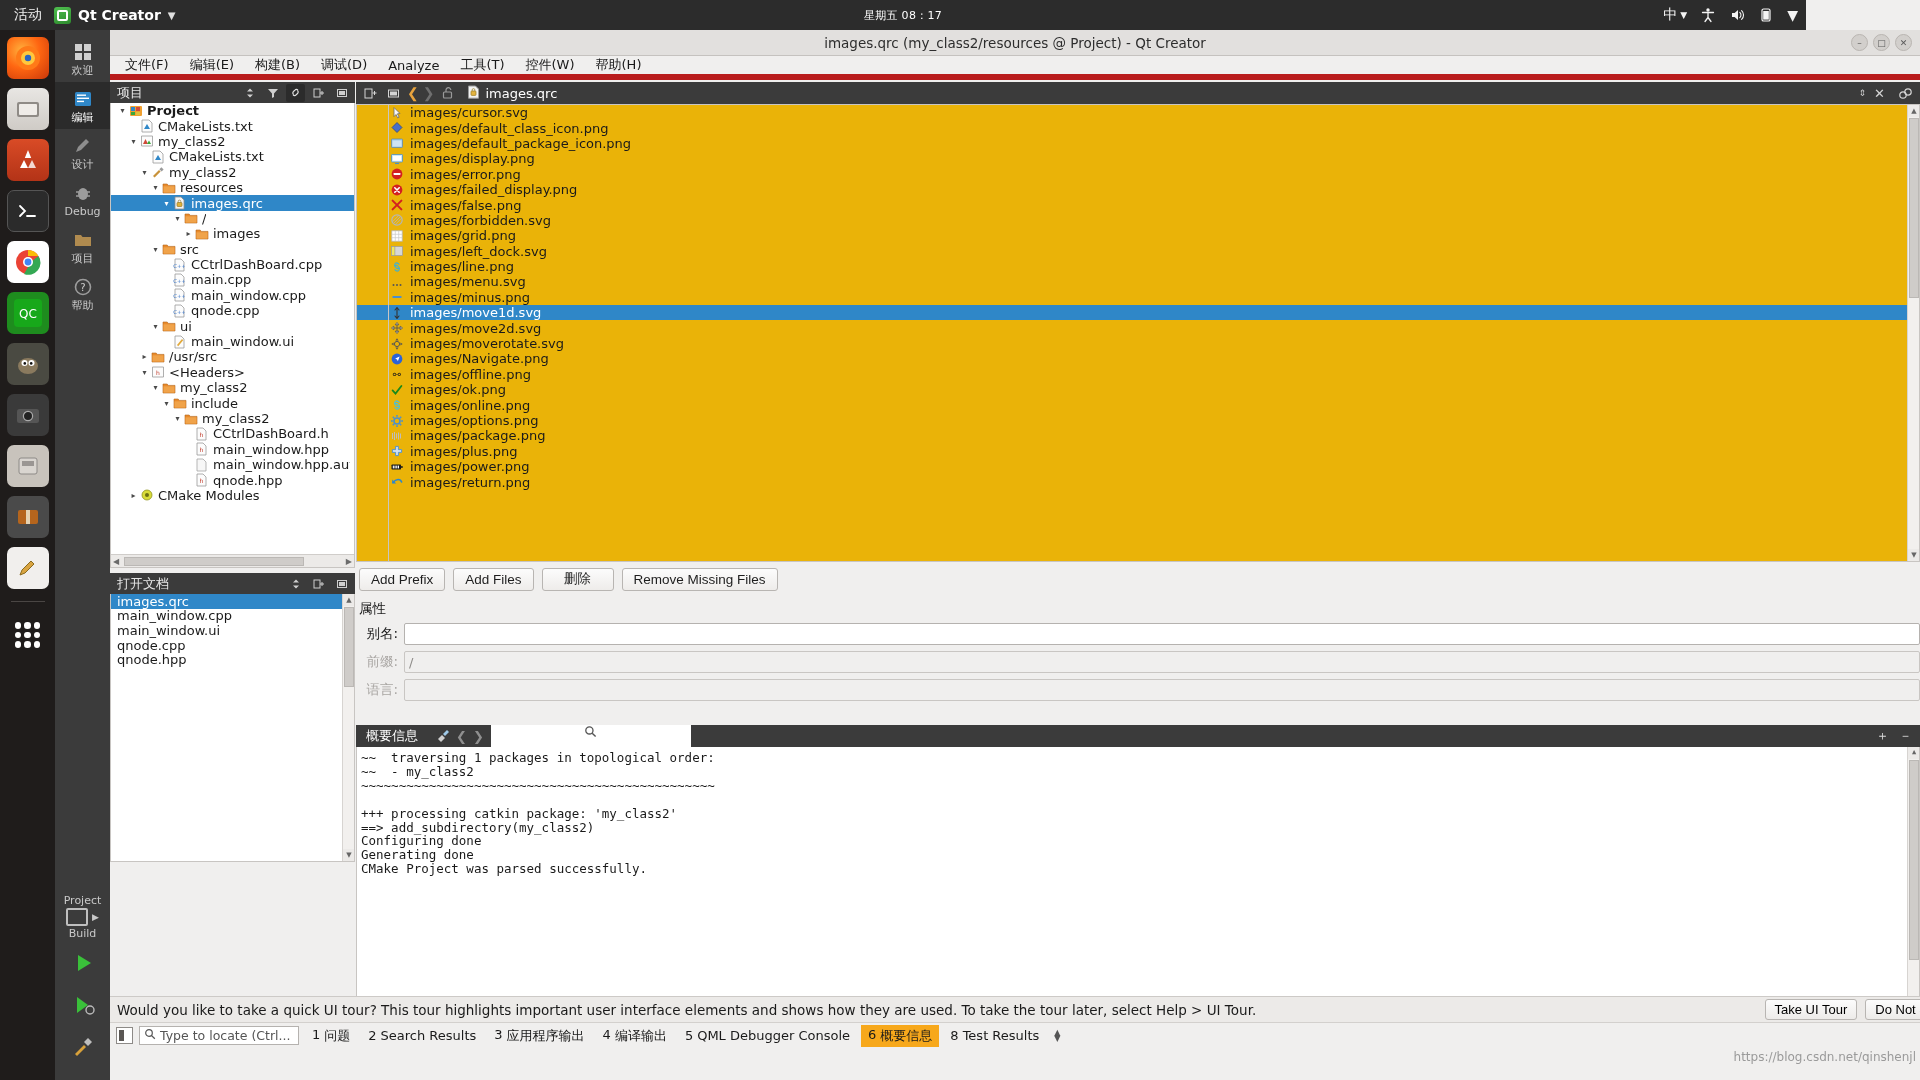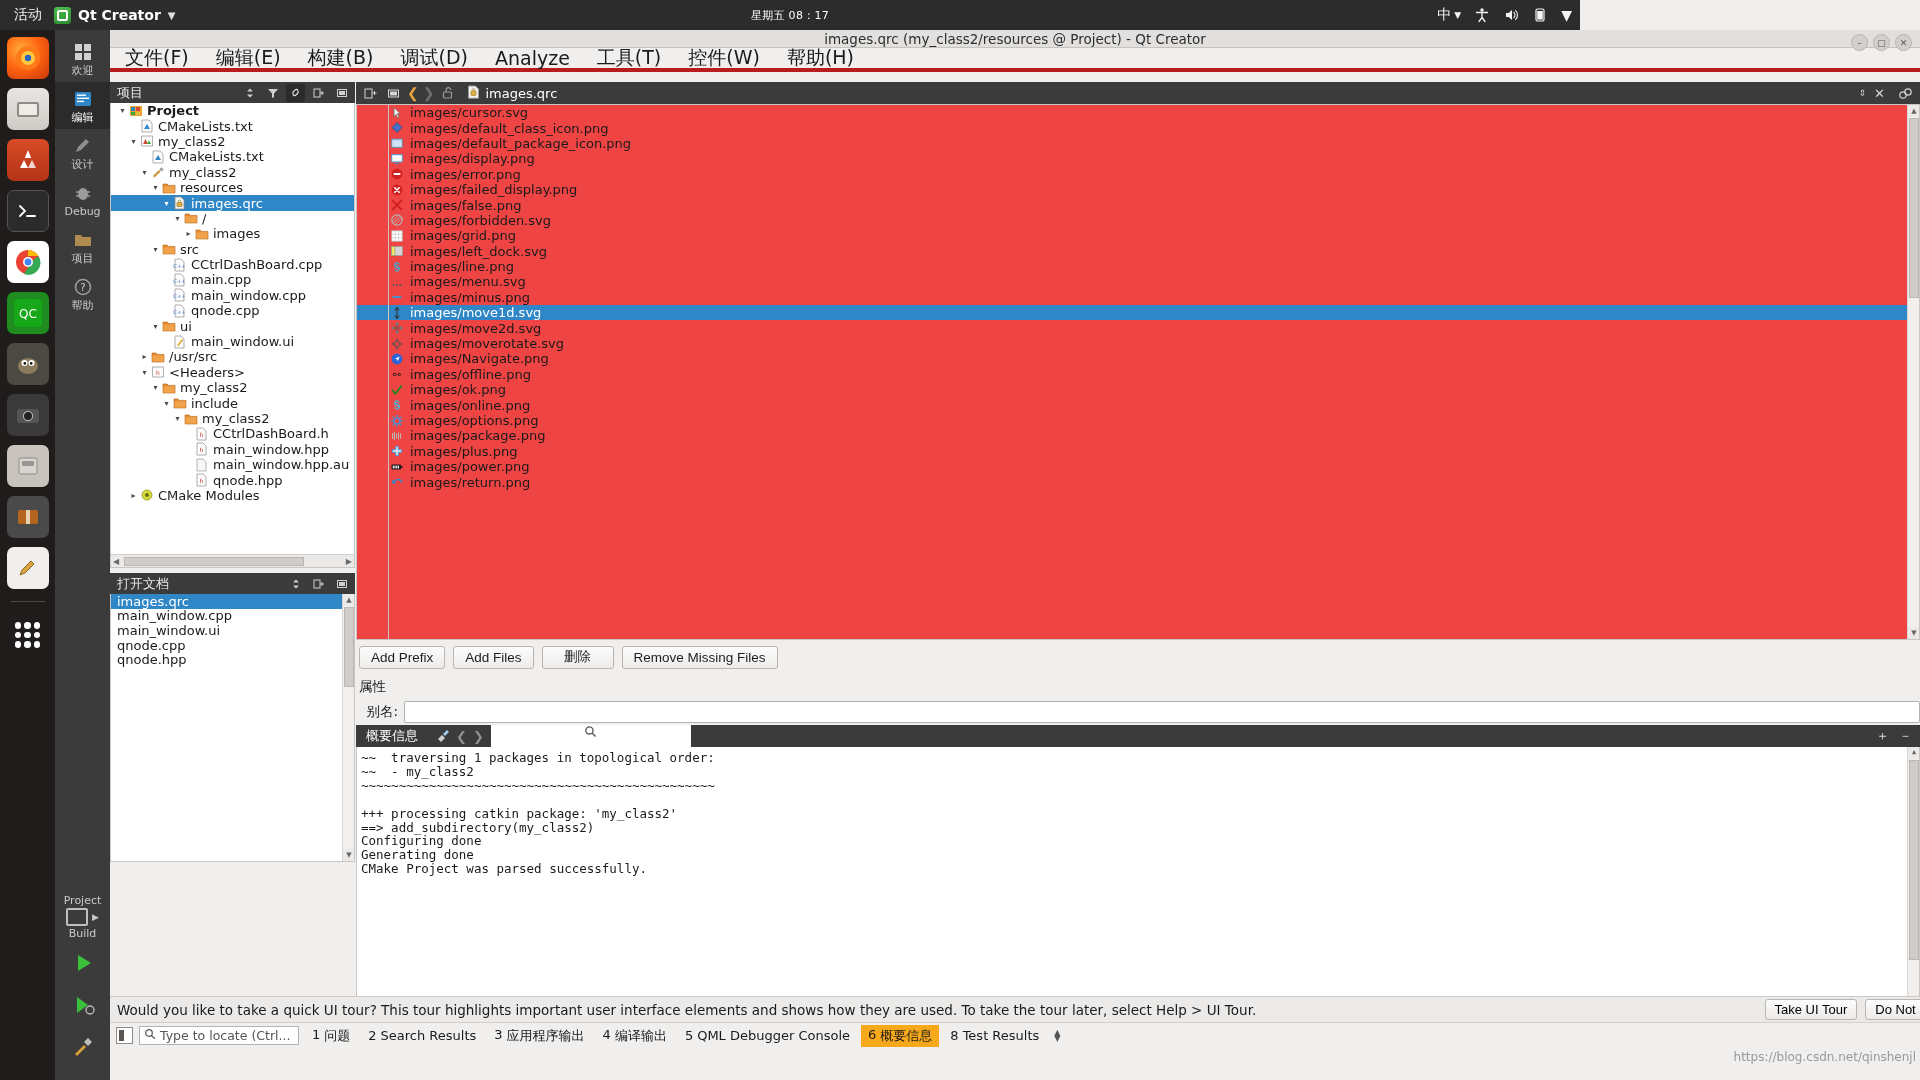--- a/index.html
+++ b/index.html
@@ -8,21 +8,21 @@
     font-family: "DejaVu Sans", "Liberation Sans", sans-serif;
     font-size: 14px;
     background:#f0efee;
     color:#1a1a1a;
     -webkit-font-smoothing: antialiased;
   }
   .app { position:relative; width:1920px; height:1080px; }
 
   
   .top-panel {
-    position:absolute; left:0; top:0; width:1580px; height:30px;
+    position:absolute; left:0; top:0; width:1806px; height:30px;
     background:#2c2c2c; color:#fff; display:flex; align-items:center;
     font-size:14px;
   }
   .tp-activities { padding:0 12px 0 14px; font-size:14px; color:#eee; }
   .tp-appicon { width:17px; height:17px; border-radius:3px;
     background:linear-gradient(160deg,#4fbf4f,#2d8a2d); margin-right:7px;
     display:inline-block; position:relative; }
   .tp-appicon:after{ content:""; position:absolute; inset:3px; border:2px solid #fff; border-radius:2px;}
   .tp-appname { display:flex; align-items:center; font-weight:600; font-size:14px;}
   .tp-caret { margin-left:7px; font-size:10px; opacity:.85;}
@@ -72,29 +72,29 @@
   .mode-spacer{flex:1;}
   .run-btns{display:flex;flex-direction:column;align-items:center;gap:8px;padding-bottom:16px;}
   .rb{width:36px;height:34px;display:flex;align-items:center;justify-content:center;}
   .kitsel{display:flex;flex-direction:column;align-items:center;color:#c9c9c9;font-size:11px;gap:1px;padding-bottom:6px;}
   .kitsel .pcrow{display:flex;align-items:center;gap:4px;}
   .kitsel .pcicon{width:22px;height:18px;border:2px solid #bfbfbf;border-radius:2px;}
 
   
   .qtwin { position:absolute; left:110px; top:30px; width:1810px; height:1050px;
     background:#f0efee; }
-  .titlebar { height:18px; background:#e2e0de; border-bottom:1px solid #c5c2bf;
+  .titlebar { height:26px; background:#e2e0de; border-bottom:1px solid #c5c2bf;
     display:flex; align-items:center; justify-content:center; position:relative;
     font-size:13.5px; color:#2d2d2d;}
   .winbtns{ position:absolute; right:8px; top:4px; display:flex; gap:5px;}
   .wb{width:17px;height:17px;border-radius:50%;background:#d2cfcc;border:1px solid #b9b5b1;
     display:flex;align-items:center;justify-content:center;font-size:9px;color:#595959;}
 
   .menubar { height:24px; background:#f0efee; display:flex; align-items:center;
-    padding-left:6px; gap:9px; font-size:19px; border-bottom:4px solid #b91c1c;}
+    padding-left:6px; gap:3px; font-size:13px; border-bottom:6px solid #b91c1c;}
   .menubar .mitem{ padding:2px 9px; border-radius:2px; }
 
   
   .panesrow{ position:absolute; left:0; top:52px; width:1810px; height:998px; }
 
   
   .leftcol{ position:absolute; left:0; top:0; width:245px; height:963px; }
   .panehdr{ height:21px; background:#3b3b3b; color:#e6e6e6; display:flex;
     align-items:center; padding:0 4px 0 7px; font-size:13px; gap:4px;}
   .panehdr .ttl{flex:1; font-size:13px;}
@@ -135,21 +135,21 @@
     padding:0 5px; gap:4px; color:#d6d6d6; font-size:13px;}
   .eb-btn{ width:19px;height:18px;display:flex;align-items:center;justify-content:center;
     font-size:13px; color:#d6d6d6;}
   .eb-chev{ color:#e8a33d; font-size:14px; font-weight:bold;}
   .eb-chev.dim{ color:#6f6f6f;}
   .eb-combo{ flex:1; background:#3b3b3b; display:flex; align-items:center; gap:5px;
     color:#fff; font-size:13px; padding-left:6px;}
   .eb-combo .arrow{ margin-left:auto; font-size:9px; color:#cfcfcf;}
   .eb-right{ display:flex; align-items:center; gap:7px;}
 
-  .resedit{ background:#ef4444; border:1px solid #c8c5c2; height:536px; position:relative;
+  .resedit{ background:#eab308; border:1px solid #c8c5c2; height:458px; position:relative;
     overflow:hidden;}
   .frow{ height:15.4px; display:flex; align-items:center; font-size:13px; padding-left:32px;}
   .frow.sel{ background:#2f87c8; color:#fff;}
   .fic{ width:16px; height:14px; margin-right:5px; flex:none; display:flex;
     align-items:center; justify-content:center;}
   .splitline{position:absolute;left:0;top:0;bottom:0;width:1px;background:#c8c5c2;}
 
   .btnsrow{ height:30px; display:flex; align-items:center; gap:8px; padding:4px 0 0 3px;}
   .qbtn{ height:23px; padding:0 11px; background:linear-gradient(#fcfcfc,#eeecea);
     border:1px solid #b8b5b2; border-radius:3px; font-size:13.5px; color:#1e1e1e;}

